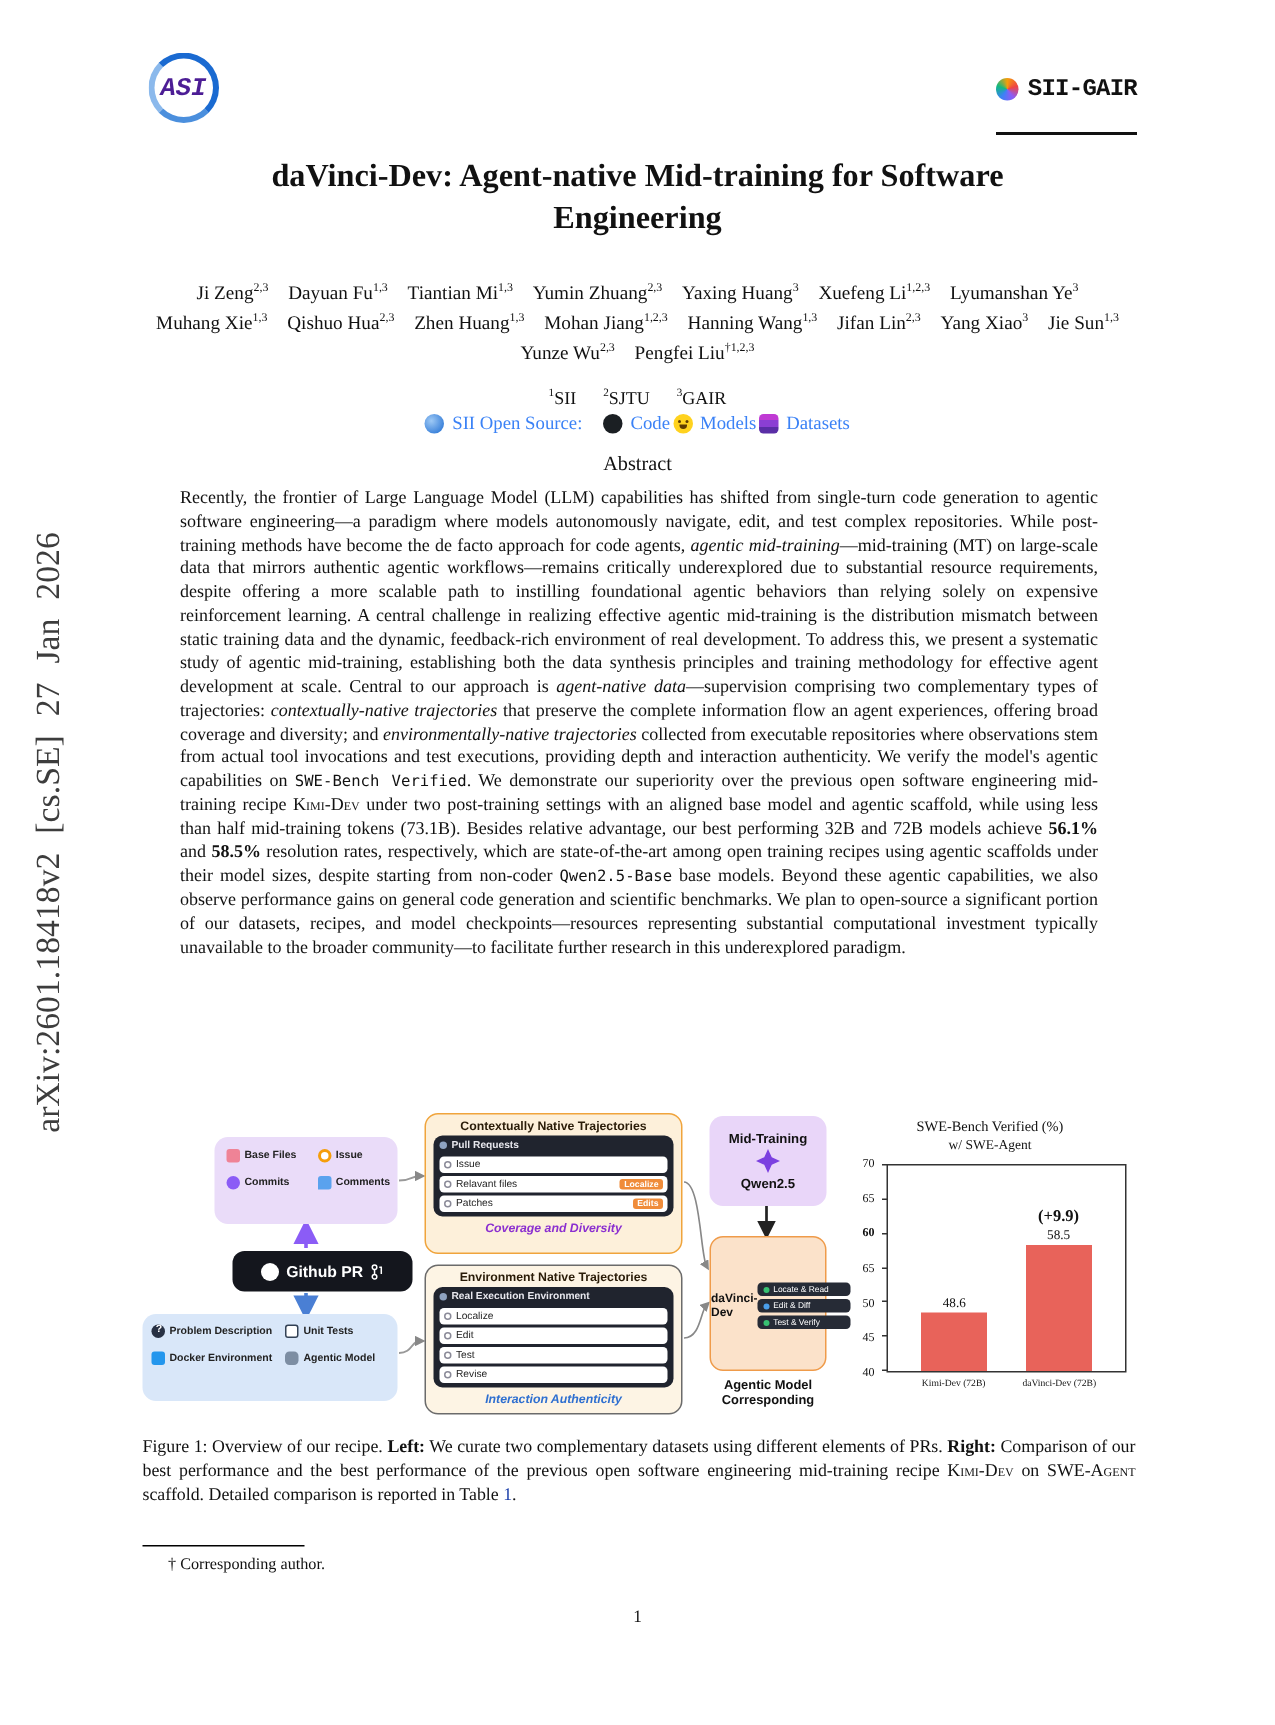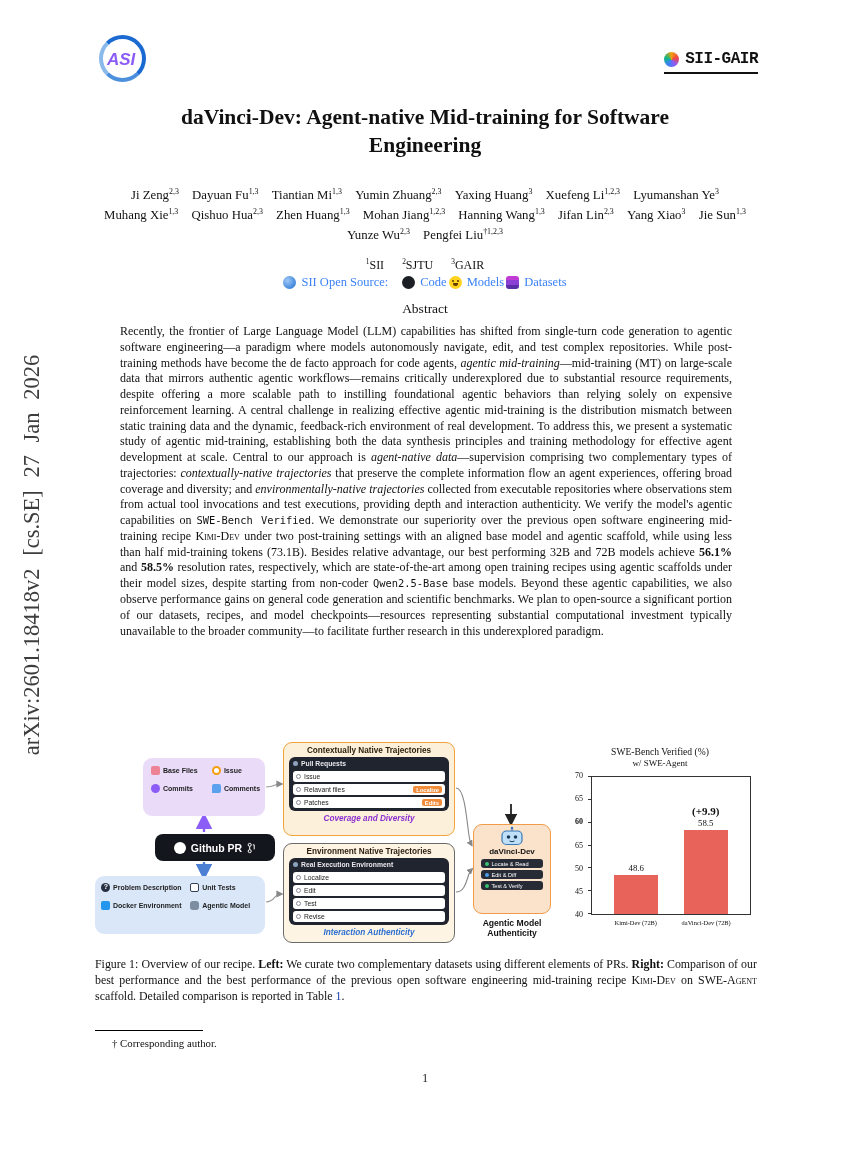--- a/index.html
+++ b/index.html
@@ -2,22 +2,22 @@
 <html><head>
 <meta charset="utf-8">
 <style>
 *{margin:0;padding:0;box-sizing:border-box}
 html,body{width:850px;height:1150px}
 body{background:#fff;font-family:"Liberation Serif",serif;color:#111;position:relative;overflow:hidden}
 sup{font-size:0.62em}
 .arxiv-strip{position:absolute;left:-247px;top:541px;width:560px;height:28px;text-align:center;transform:rotate(-90deg);font-size:22.5px;color:#3d3d3d;word-spacing:7px}
 .asi-logo{position:absolute;left:97px;top:34px;width:56px;height:50px}
 .asi-ring{position:absolute;left:2px;top:1px;width:47px;height:47px;border:4px solid #1a6ad1;border-left-color:#8bb9ec;border-bottom-color:#4b8fdd;border-radius:50%}
-.asi-text{position:absolute;left:10px;top:16px;font-family:Liberation Sans, sans-serif;font-style:italic;font-weight:bold;font-size:17px;color:#8b5cf6}
-.siigair{position:absolute;right:92px;top:50px;display:flex;align-items:center;gap:6px;padding-bottom:4px;border-bottom:2px solid #111}
+.asi-text{position:absolute;left:10px;top:16px;font-family:Liberation Mono, monospace;font-style:italic;font-weight:bold;font-size:17px;color:#4c1d95}
+.siigair{position:absolute;right:92px;top:50px;display:flex;align-items:center;gap:6px;padding-bottom:20px;border-bottom:2px solid #111}
 .siigair-icon{width:15px;height:15px;border-radius:50%;background:conic-gradient(#f59e0b,#ef4444,#8b5cf6,#3b82f6,#10b981,#f59e0b)}
 .siigair-text{font-family:"Liberation Mono",monospace;font-weight:bold;font-size:16px;color:#111;letter-spacing:-0.5px}
 .title{position:absolute;top:104px;left:125px;width:600px;text-align:center;font-size:21.5px;line-height:1.3;font-weight:bold}
 .authors{position:absolute;top:186px;left:90px;width:670px;text-align:center;font-size:12.8px;line-height:1.55}
 .author{margin:0 5px;white-space:nowrap}
 .affils{position:absolute;top:257px;left:0;width:850px;text-align:center;font-size:12px}
 .affil{margin:0 9px}
 .links{position:absolute;top:275px;left:0;width:850px;display:flex;justify-content:center;align-items:center;gap:14px;font-size:12.5px;color:#3b82f6}
 .link-prefix-wrap,.link-item{display:inline-flex;align-items:center;gap:5px}
 .links-items{display:inline-flex;gap:2px}
@@ -62,21 +62,21 @@
 .panel-head{display:flex;align-items:center;gap:3px;color:#e8e8ee;font-weight:bold;font-size:6.8px;padding-bottom:2px}
 .ph-dot{width:5px;height:5px;border-radius:50%;background:#8ea2c0}
 .prow{display:flex;align-items:center;gap:3px;background:#fff;border-radius:3px;padding:1px 3px;margin-top:2px;font-size:6.8px;color:#222;height:11px}
 .rowdot{width:5px;height:5px;border-radius:50%;border:1.2px solid #8a8a98;flex:0 0 auto}
 .rbadge{margin-left:auto;background:#f08c3a;color:#fff;font-size:5.8px;font-weight:bold;border-radius:2px;padding:0.5px 3px}
 .ctx-caption{margin-top:3px;text-align:center;font-style:italic;font-weight:bold;font-size:8.2px;color:#8b2fd0}
 .env-caption{margin-top:3px;text-align:center;font-style:italic;font-weight:bold;font-size:8.2px;color:#2e6fd0}
 .mt-box{left:378px;top:2px;width:78px;height:60px;background:#e9d6f9;display:flex;flex-direction:column;align-items:center;justify-content:center;gap:2px}
 .mt-title{font-size:8.8px;font-weight:bold}
 .mt-model{font-size:8.8px;font-weight:bold}
-.dv-box{left:378px;top:82px;width:78px;height:90px;background:#fbe2ca;border:1.5px solid #ef9b4a;display:flex;flex-direction:column;align-items:center;padding-top:1px}
+.dv-box{left:378px;top:82px;width:78px;height:90px;background:#fbe2ca;border:1.5px solid #ef9b4a;display:flex;align-items:center;padding-top:1px}
 .dv-title{font-size:8px;font-weight:bold;margin:1px 0 1px}
 .dbadge{display:flex;align-items:center;gap:2.5px;background:#262b36;color:#fff;font-size:5.6px;border-radius:3px;padding:1.5px 4px;margin-top:2px;width:62px}
 .bdot{width:4px;height:4px;border-radius:50%;flex:0 0 auto}
 .bdot0{background:#38c172}.bdot1{background:#4a9eea}.bdot2{background:#38c172}
 .dv-caption{position:absolute;left:370px;top:176px;width:94px;text-align:center;font-size:8.6px;font-weight:bold;line-height:1.2}
 
 .chart{position:absolute;left:468px;top:0;width:194px;height:205px;font-family:"Liberation Serif",serif}
 .chart-title{position:absolute;top:4px;left:0;width:100%;text-align:center;font-size:9.6px}
 .chart-subtitle{position:absolute;top:16px;left:0;width:100%;text-align:center;font-size:9px}
 .chart-plot{position:absolute;left:28px;right:6px;top:34px;bottom:32px;border:1px solid #333}
@@ -267,20 +267,27 @@
             <div class="prow">
               <span class="rowdot"></span>
               <span>Patches</span>
               <span class="rbadge">Edits</span>
             </div>
           </div>
       </div>
       <div class="ctx-caption">Coverage and Diversity</div>
     </div>
 
+    <div class="box mt-box">
+      <div class="mt-title">Mid-Training</div>
+      <svg width="16" height="16" viewBox="0 0 16 16">
+        <path d="M8 0 L10.5 5.5 L16 8 L10.5 10.5 L8 16 L5.5 10.5 L0 8 L5.5 5.5 Z" fill="#7b40e0"></path>
+      </svg>
+      <div class="mt-model">Qwen2.5</div>
+    </div>
 
     <div class="box dv-box">
       <svg width="26" height="20" viewBox="0 0 26 20">
         <line x1="13" y1="5" x2="13" y2="2" stroke="#3878b8" stroke-width="1.2"></line>
         <circle cx="13" cy="2" r="1.3" fill="#3878b8"></circle>
         <rect x="3" y="5" width="20" height="13.5" rx="4.5" fill="#bfe0f7" stroke="#3878b8" stroke-width="1.2"></rect>
         <circle cx="9.5" cy="11" r="1.8" fill="#1c3c5c"></circle>
         <circle cx="16.5" cy="11" r="1.8" fill="#1c3c5c"></circle>
         <path d="M10.5,15 Q13,16.6 15.5,15" fill="none" stroke="#1c3c5c" stroke-width="1"></path>
       </svg>
@@ -293,21 +300,21 @@
           <div class="dbadge">
             <span class="bdot bdot1"></span>
             <span>Edit &amp; Diff</span>
           </div>
           <div class="dbadge">
             <span class="bdot bdot2"></span>
             <span>Test &amp; Verify</span>
           </div>
         </div>
     </div>
-    <div class="dv-caption">Agentic Model Authenticity</div>
+    <div class="dv-caption">Agentic Model Corresponding</div>
 
     <div class="chart">
       <div class="chart-title">SWE-Bench Verified (%)</div>
       <div class="chart-subtitle">w/ SWE-Agent</div>
       <div class="chart-yaxis">
           <div class="ytick" style="bottom: calc(0% - 4px);">40</div>
           <div class="ytick" style="bottom: calc(16.6667% - 4px);">45</div>
           <div class="ytick" style="bottom: calc(33.3333% - 4px);">50</div>
           <div class="ytick" style="bottom: calc(50% - 4px);">65</div>
           <div class="ytick" style="bottom: calc(66.6667% - 4px); font-weight: bold;">60</div>

